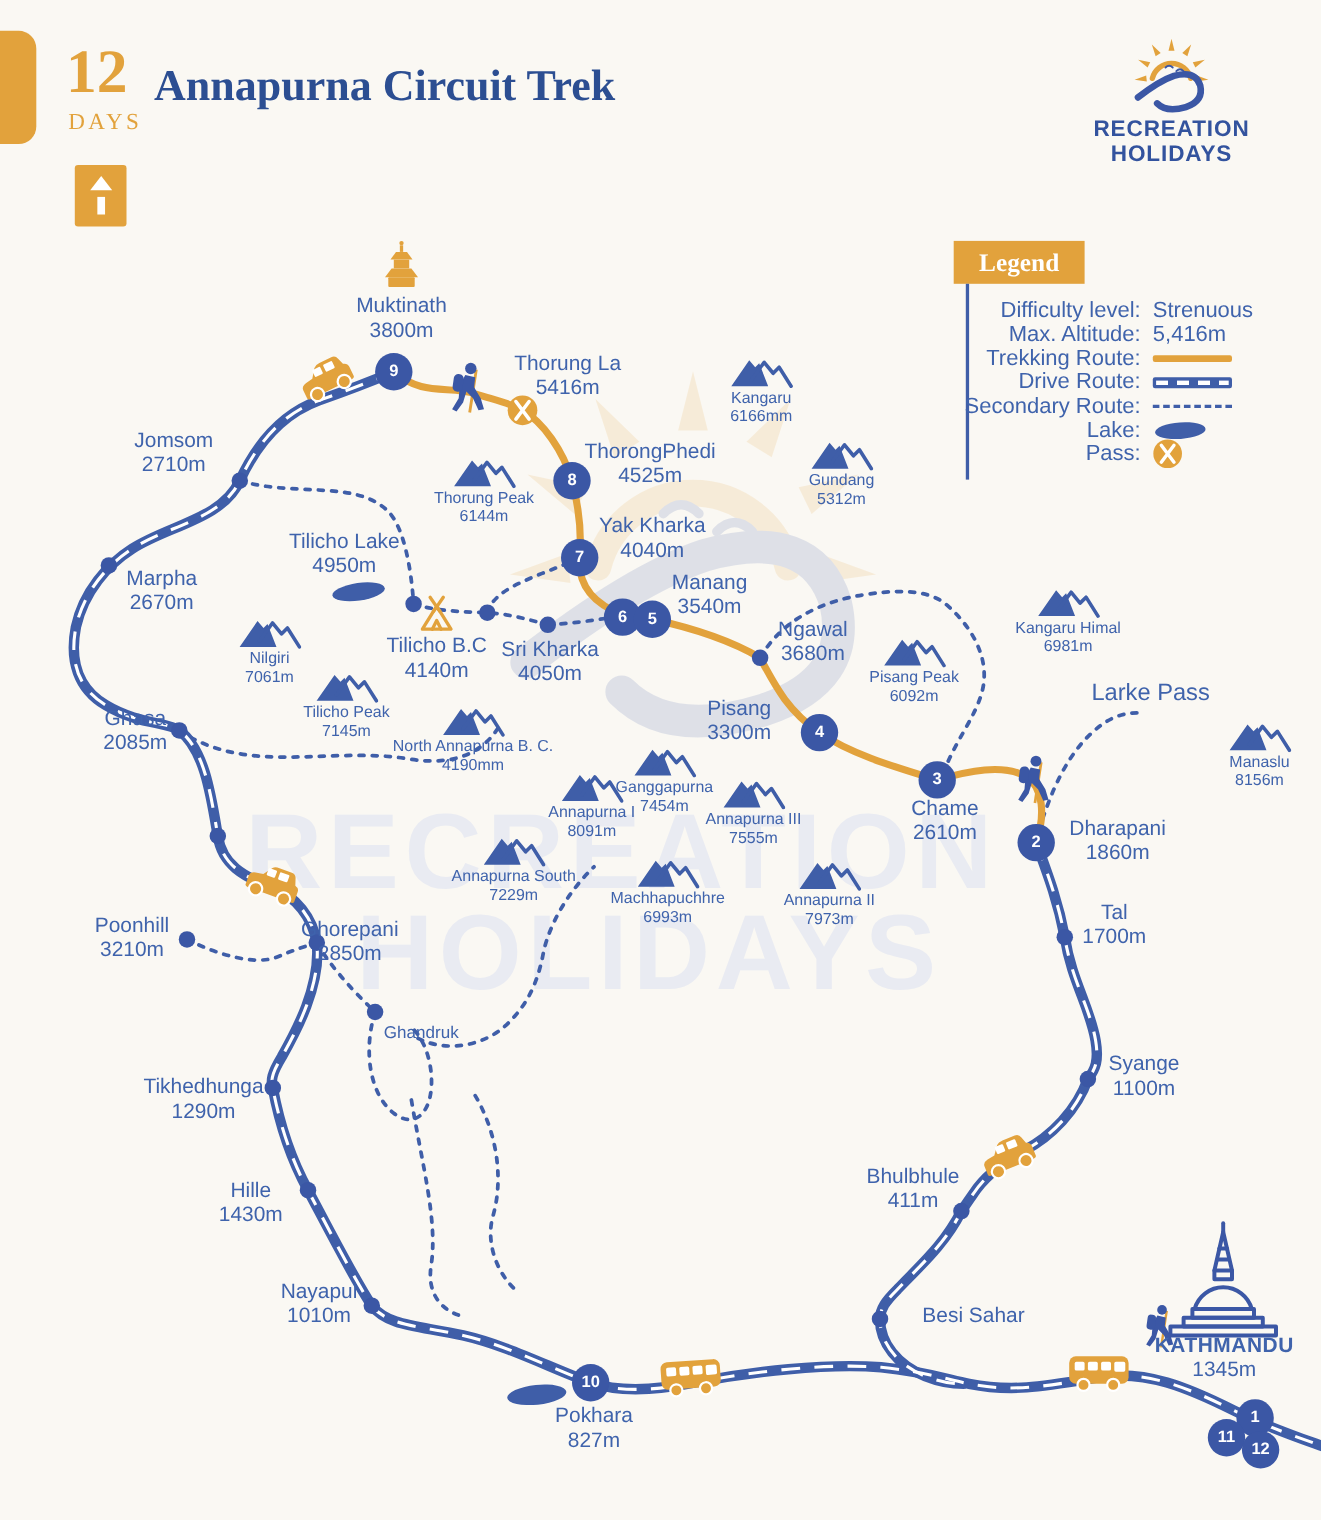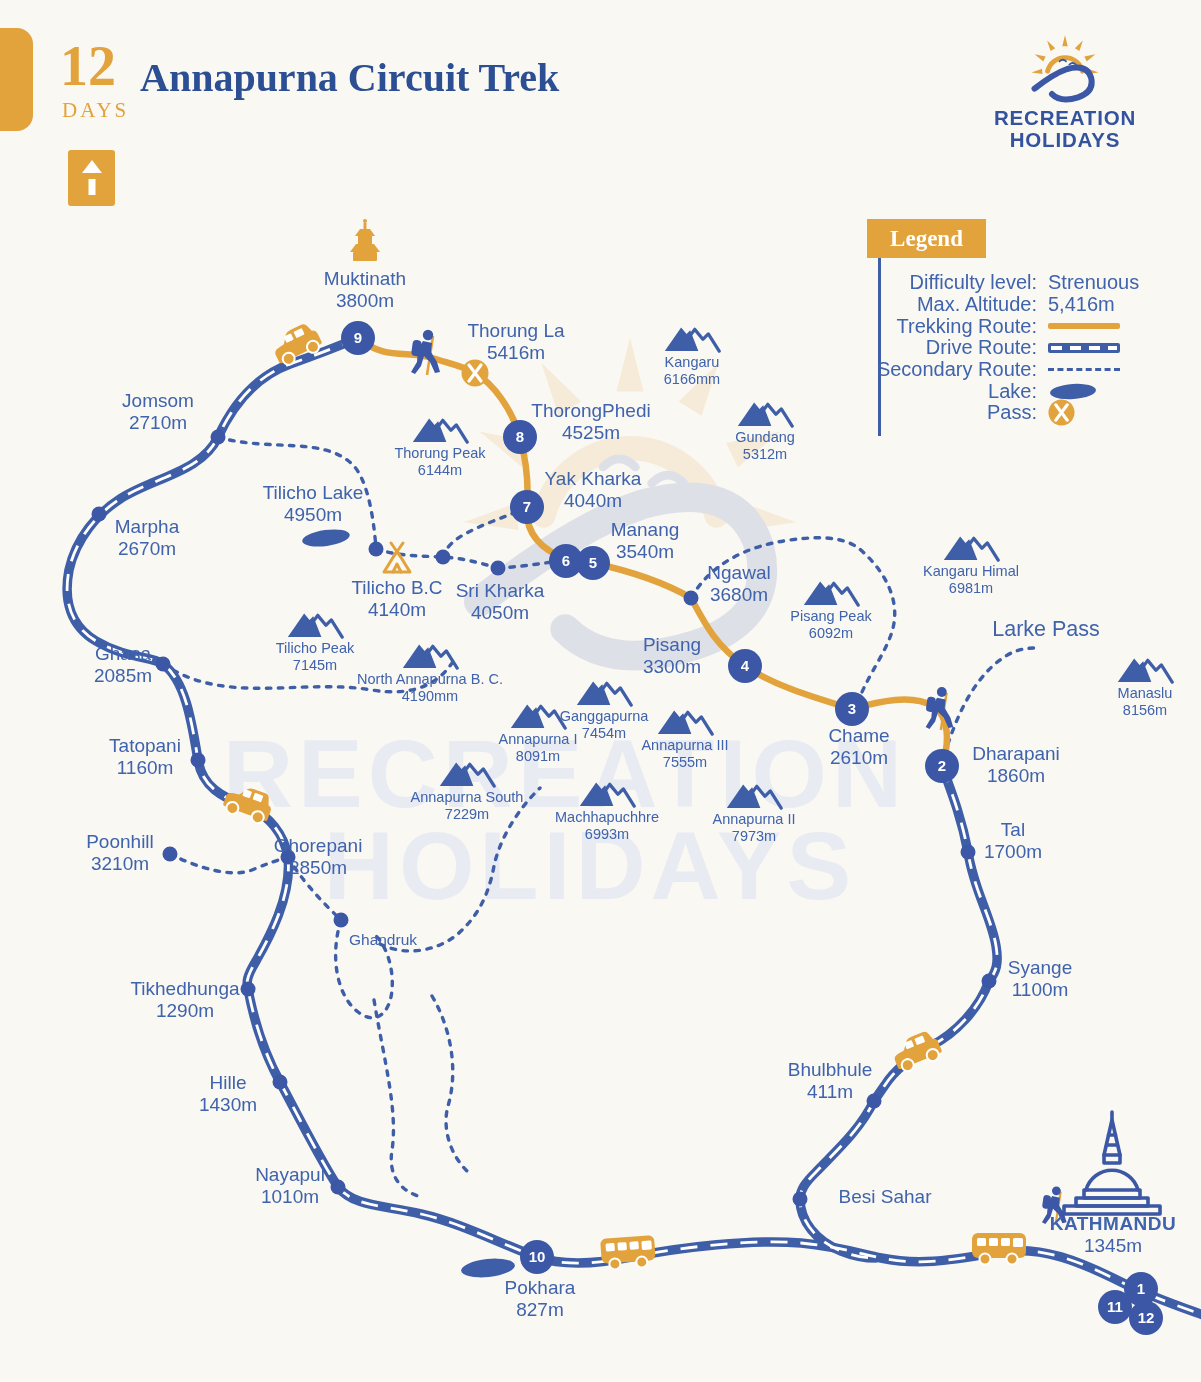--- a/index.html
+++ b/index.html
@@ -353,24 +353,20 @@
       <div class="nm">Ghandruk</div>
     </div>
     <div class="place" style="left: 318px; top: 835px;">
       <div class="nm">Ghorepani</div>
       <div class="al">2850m</div>
     </div>
     <div class="place" style="left: 120px; top: 831px;">
       <div class="nm">Poonhill</div>
       <div class="al">3210m</div>
     </div>
-    <div class="place" style="left: 145px; top: 735px;">
-      <div class="nm">Tatopani</div>
-      <div class="al">1160m</div>
-    </div>
     <div class="place" style="left: 123px; top: 643px;">
       <div class="nm">Ghasa</div>
       <div class="al">2085m</div>
     </div>
     <div class="place" style="left: 147px; top: 516px;">
       <div class="nm">Marpha</div>
       <div class="al">2670m</div>
     </div>
     <div class="place" style="left: 158px; top: 390px;">
       <div class="nm">Jomsom</div>
@@ -404,20 +400,27 @@
       </svg>
       <div class="nm">Kangaru</div>
       <div class="al">6166mm</div>
     </div>
     <div class="peak" style="left: 765px; top: 397px; margin-left: -105px;">
       <svg viewBox="0 0 64 34" class="pk-ic">
         <use href="#sym-peak" xlink:href="#sym-peak"></use>
       </svg>
       <div class="nm">Gundang</div>
       <div class="al">5312m</div>
+    </div>
+    <div class="peak" style="left: 245px; top: 559px; margin-left: -105px;">
+      <svg viewBox="0 0 64 34" class="pk-ic">
+        <use href="#sym-peak" xlink:href="#sym-peak"></use>
+      </svg>
+      <div class="nm">Nilgiri</div>
+      <div class="al">7061m</div>
     </div>
     <div class="peak" style="left: 315px; top: 608px; margin-left: -105px;">
       <svg viewBox="0 0 64 34" class="pk-ic">
         <use href="#sym-peak" xlink:href="#sym-peak"></use>
       </svg>
       <div class="nm">Tilicho Peak</div>
       <div class="al">7145m</div>
     </div>
     <div class="peak" style="left: 430px; top: 639px; margin-left: -105px;">
       <svg viewBox="0 0 64 34" class="pk-ic">

